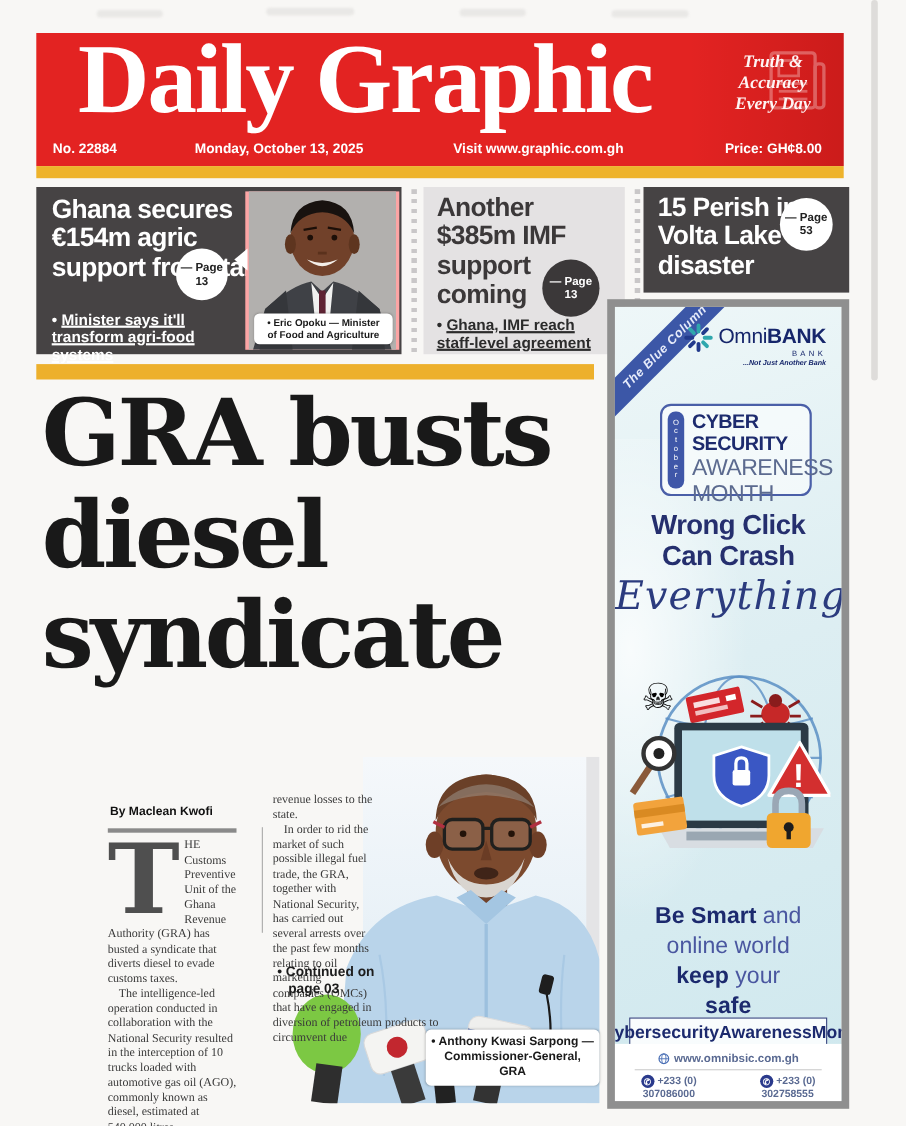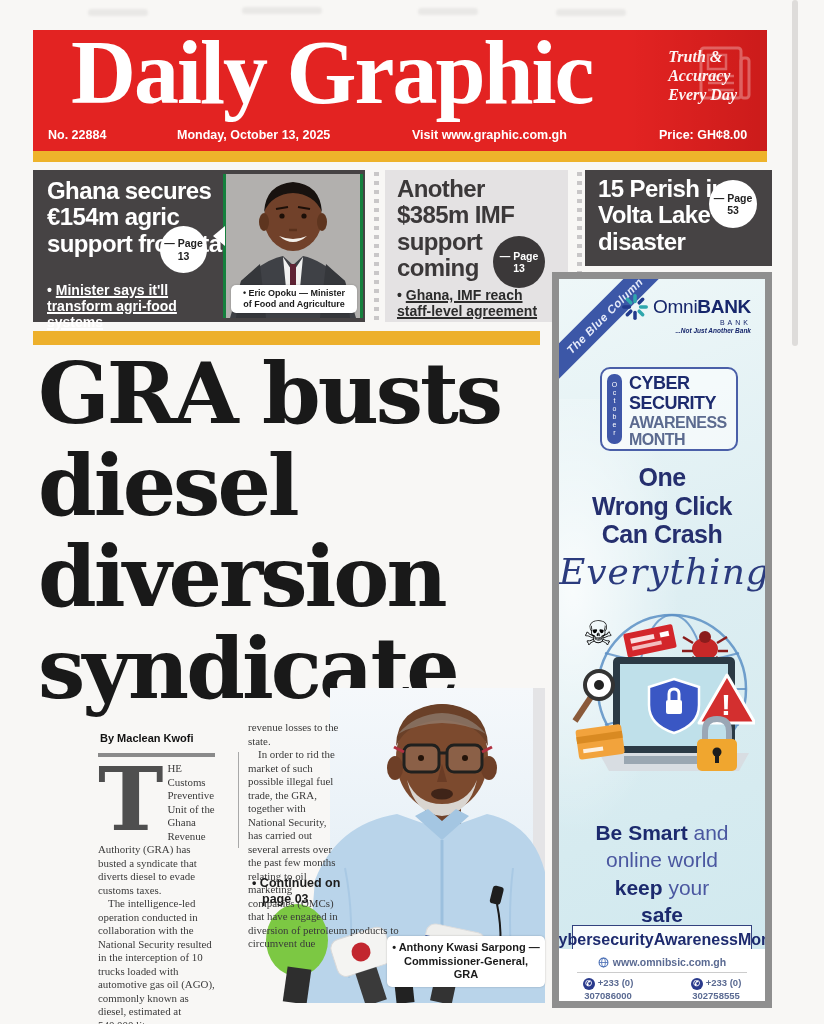--- a/index.html
+++ b/index.html
@@ -10,42 +10,42 @@
   
   .smudge{position:absolute;height:7px;border-radius:4px;background:#e9e8e6;filter:blur(1px);}
   .edge-line{position:absolute;left:792px;top:0;width:6px;height:346px;border-radius:3px;background:#dedcda;}
 
   
   .masthead{position:absolute;left:33px;top:30px;width:734px;height:121px;background:#e32322;}
   .masthead-shade{position:absolute;right:0;top:0;width:140px;height:100%;
       background:linear-gradient(to right,rgba(120,0,0,0),rgba(120,0,0,0.22));}
   .mast-title{position:absolute;left:38px;top:-4px;font-family:"Liberation Serif",serif;font-weight:700;
       font-size:90px;letter-spacing:-2px;color:#fff;line-height:1.05;}
-  .motto{position:absolute;right:30px;top:18px;text-align:left;font-family:"Liberation Serif",serif;
+  .motto{position:absolute;right:30px;top:18px;text-align:center;font-family:"Liberation Serif",serif;
       font-style:italic;font-weight:700;font-size:16px;line-height:1.18;color:rgba(255,255,255,0.95);}
   .np-icon{position:absolute;right:14px;top:14px;opacity:.3;}
   .mast-info{position:absolute;bottom:7px;left:0;width:100%;height:16px;font-size:12.5px;font-weight:700;color:#fff;}
   .mast-info span{position:absolute;white-space:nowrap;}
 
   .ybar1{position:absolute;left:33px;top:151px;width:734px;height:11px;background:#eeb32b;}
   .ybar2{position:absolute;left:33px;top:331px;width:507px;height:14px;background:#edb02c;}
 
   
   .teaser{position:absolute;top:170px;height:152px;}
   .t-dark{background:#464344;color:#fff;}
   .t-light{background:#e4e2e3;color:#3b3839;}
   .t-head{font-weight:700;font-size:24px;line-height:1.1;letter-spacing:-0.6px;}
   .t-sub{font-weight:700;font-size:14px;line-height:1.16;}
   .t-sub .u{text-decoration:underline;text-decoration-thickness:1.5px;}
   .pg-circle{position:absolute;border-radius:50%;display:flex;flex-direction:column;align-items:center;
       justify-content:center;font-weight:700;font-size:10.5px;line-height:1.15;text-align:center;}
   .dots{position:absolute;top:172px;width:5px;height:148px;
       background:repeating-linear-gradient(#c9c7c8 0 4px,transparent 4px 9px);}
 
-  .photo1{position:absolute;left:190px;top:4px;width:140px;height:144px;background:#15803d;}
+  .photo1{position:absolute;left:190px;top:4px;width:140px;height:144px;background:#fca5a5;}
   .photo1 svg{position:absolute;left:3px;top:-14px;}
   .photo1-tail{position:absolute;left:-10px;top:52px;width:0;height:0;
       border-top:10px solid transparent;border-bottom:10px solid transparent;border-right:12px solid #fff;}
   .cap-box{position:absolute;background:#fff;border-radius:5px;color:#1a1a1a;font-weight:700;
       text-align:center;box-shadow:0 0 2px rgba(0,0,0,.25);}
 
   
   .headline{position:absolute;left:38px;top:348px;width:515px;font-family:"DejaVu Serif",serif;
       font-weight:700;font-size:84px;line-height:1.09;letter-spacing:-3px;color:#191919;}
   .byline{position:absolute;left:100px;top:732px;font-size:11px;font-weight:700;color:#111;}
@@ -78,21 +78,21 @@
   .brand-name .bold{font-weight:800;}
   .brand-bank{font-size:7px;letter-spacing:3px;margin-top:-2px;}
   .brand-tag{font-size:6.5px;font-style:italic;font-weight:700;margin-top:1px;}
   .badge{position:absolute;left:41px;top:88px;width:138px;height:84px;border:2px solid #4a5fa8;
       border-radius:10px;background:rgba(255,255,255,0.55);box-sizing:border-box;}
   .badge-tab{position:absolute;left:5px;top:5px;bottom:5px;width:15px;background:#3f57a8;border-radius:7px;
       color:#fff;font-size:7px;letter-spacing:1px;writing-mode:vertical-rl;text-orientation:upright;
       display:flex;align-items:center;justify-content:center;}
   .badge-text{position:absolute;left:27px;top:5px;line-height:1.1;}
   .badge-text .b1{font-weight:800;font-size:18px;color:#1d2b6e;letter-spacing:-0.5px;}
-  .badge-text .b2{font-weight:700;font-size:16px;color:#5b6a8f;letter-spacing:-0.5px;}
+  .badge-text .b2{font-weight:400;font-size:21px;color:#5b6a8f;letter-spacing:-0.5px;}
   .slogan{position:absolute;left:0;top:184px;width:100%;text-align:center;
       font-weight:800;font-size:25px;line-height:1.14;color:#252f6e;letter-spacing:-0.5px;}
   .script{font-family:"DejaVu Serif",serif;font-style:italic;font-weight:400;font-size:36px;
       color:#2b3b7e;letter-spacing:1px;margin-top:2px;}
   .illus{position:absolute;left:10px;top:322px;}
   .besmart{position:absolute;left:0;top:540px;width:100%;text-align:center;font-size:21px;line-height:1.3;color:#4a57a0;}
   .besmart .bold{font-weight:800;color:#1c2a6e;}
   .hashtag{position:absolute;left:13px;top:646px;right:13px;height:28px;border:1.5px solid #32427e;
       background:rgba(255,255,255,.85);display:flex;align-items:center;justify-content:center;
       font-weight:700;font-size:16px;color:#1c2a6e;}
@@ -200,21 +200,20 @@
       <div>— Page</div>
         <div>53</div>
     </div>
   </div>
 
   <div class="ybar2"></div>
 
   <div class="headline">
     <div>GRA busts</div>
     <div>diesel</div>
-    <div>diversion</div>
     <div>syndicate</div>
   </div>
 
   <div class="byline">By Maclean Kwofi</div>
   <div class="byline-rule"></div>
 
   <div class="col1 bodytext">
     <p><span class="dropcap">T</span><span>HE Customs Preventive Unit of the Ghana Revenue Authority (GRA) has busted a syndicate that diverts diesel to evade customs taxes.</span></p>
     <p class="ind">The intelligence-led operation conducted in collaboration with the National Security resulted in the interception of 10 trucks loaded with automotive gas oil (AGO), commonly known as diesel, estimated at 540,000 litres.</p>
 
@@ -321,21 +320,20 @@
       <div class="badge-tab">October</div>
       <div class="badge-text">
         <div class="b1">CYBER</div>
         <div class="b1">SECURITY</div>
         <div class="b2">AWARENESS</div>
         <div class="b2">MONTH</div>
       </div>
     </div>
 
     <div class="slogan">
-      <div>One</div>
       <div>Wrong Click</div>
       <div>Can Crash</div>
       <div class="script">Everything</div>
     </div>
 
     <svg class="illus" width="186" height="210" viewBox="0 0 186 210">
       <circle cx="103" cy="88" r="74" fill="none" stroke="#5b8fc4" stroke-width="2.5" opacity=".85"></circle>
       <ellipse cx="103" cy="88" rx="34" ry="74" fill="none" stroke="#5b8fc4" stroke-width="2" opacity=".8"></ellipse>
       <line x1="29" y1="88" x2="177" y2="88" stroke="#5b8fc4" stroke-width="2" opacity=".8"></line>
       <path d="M36,52 Q103,72 170,52" fill="none" stroke="#5b8fc4" stroke-width="2" opacity=".8"></path>

